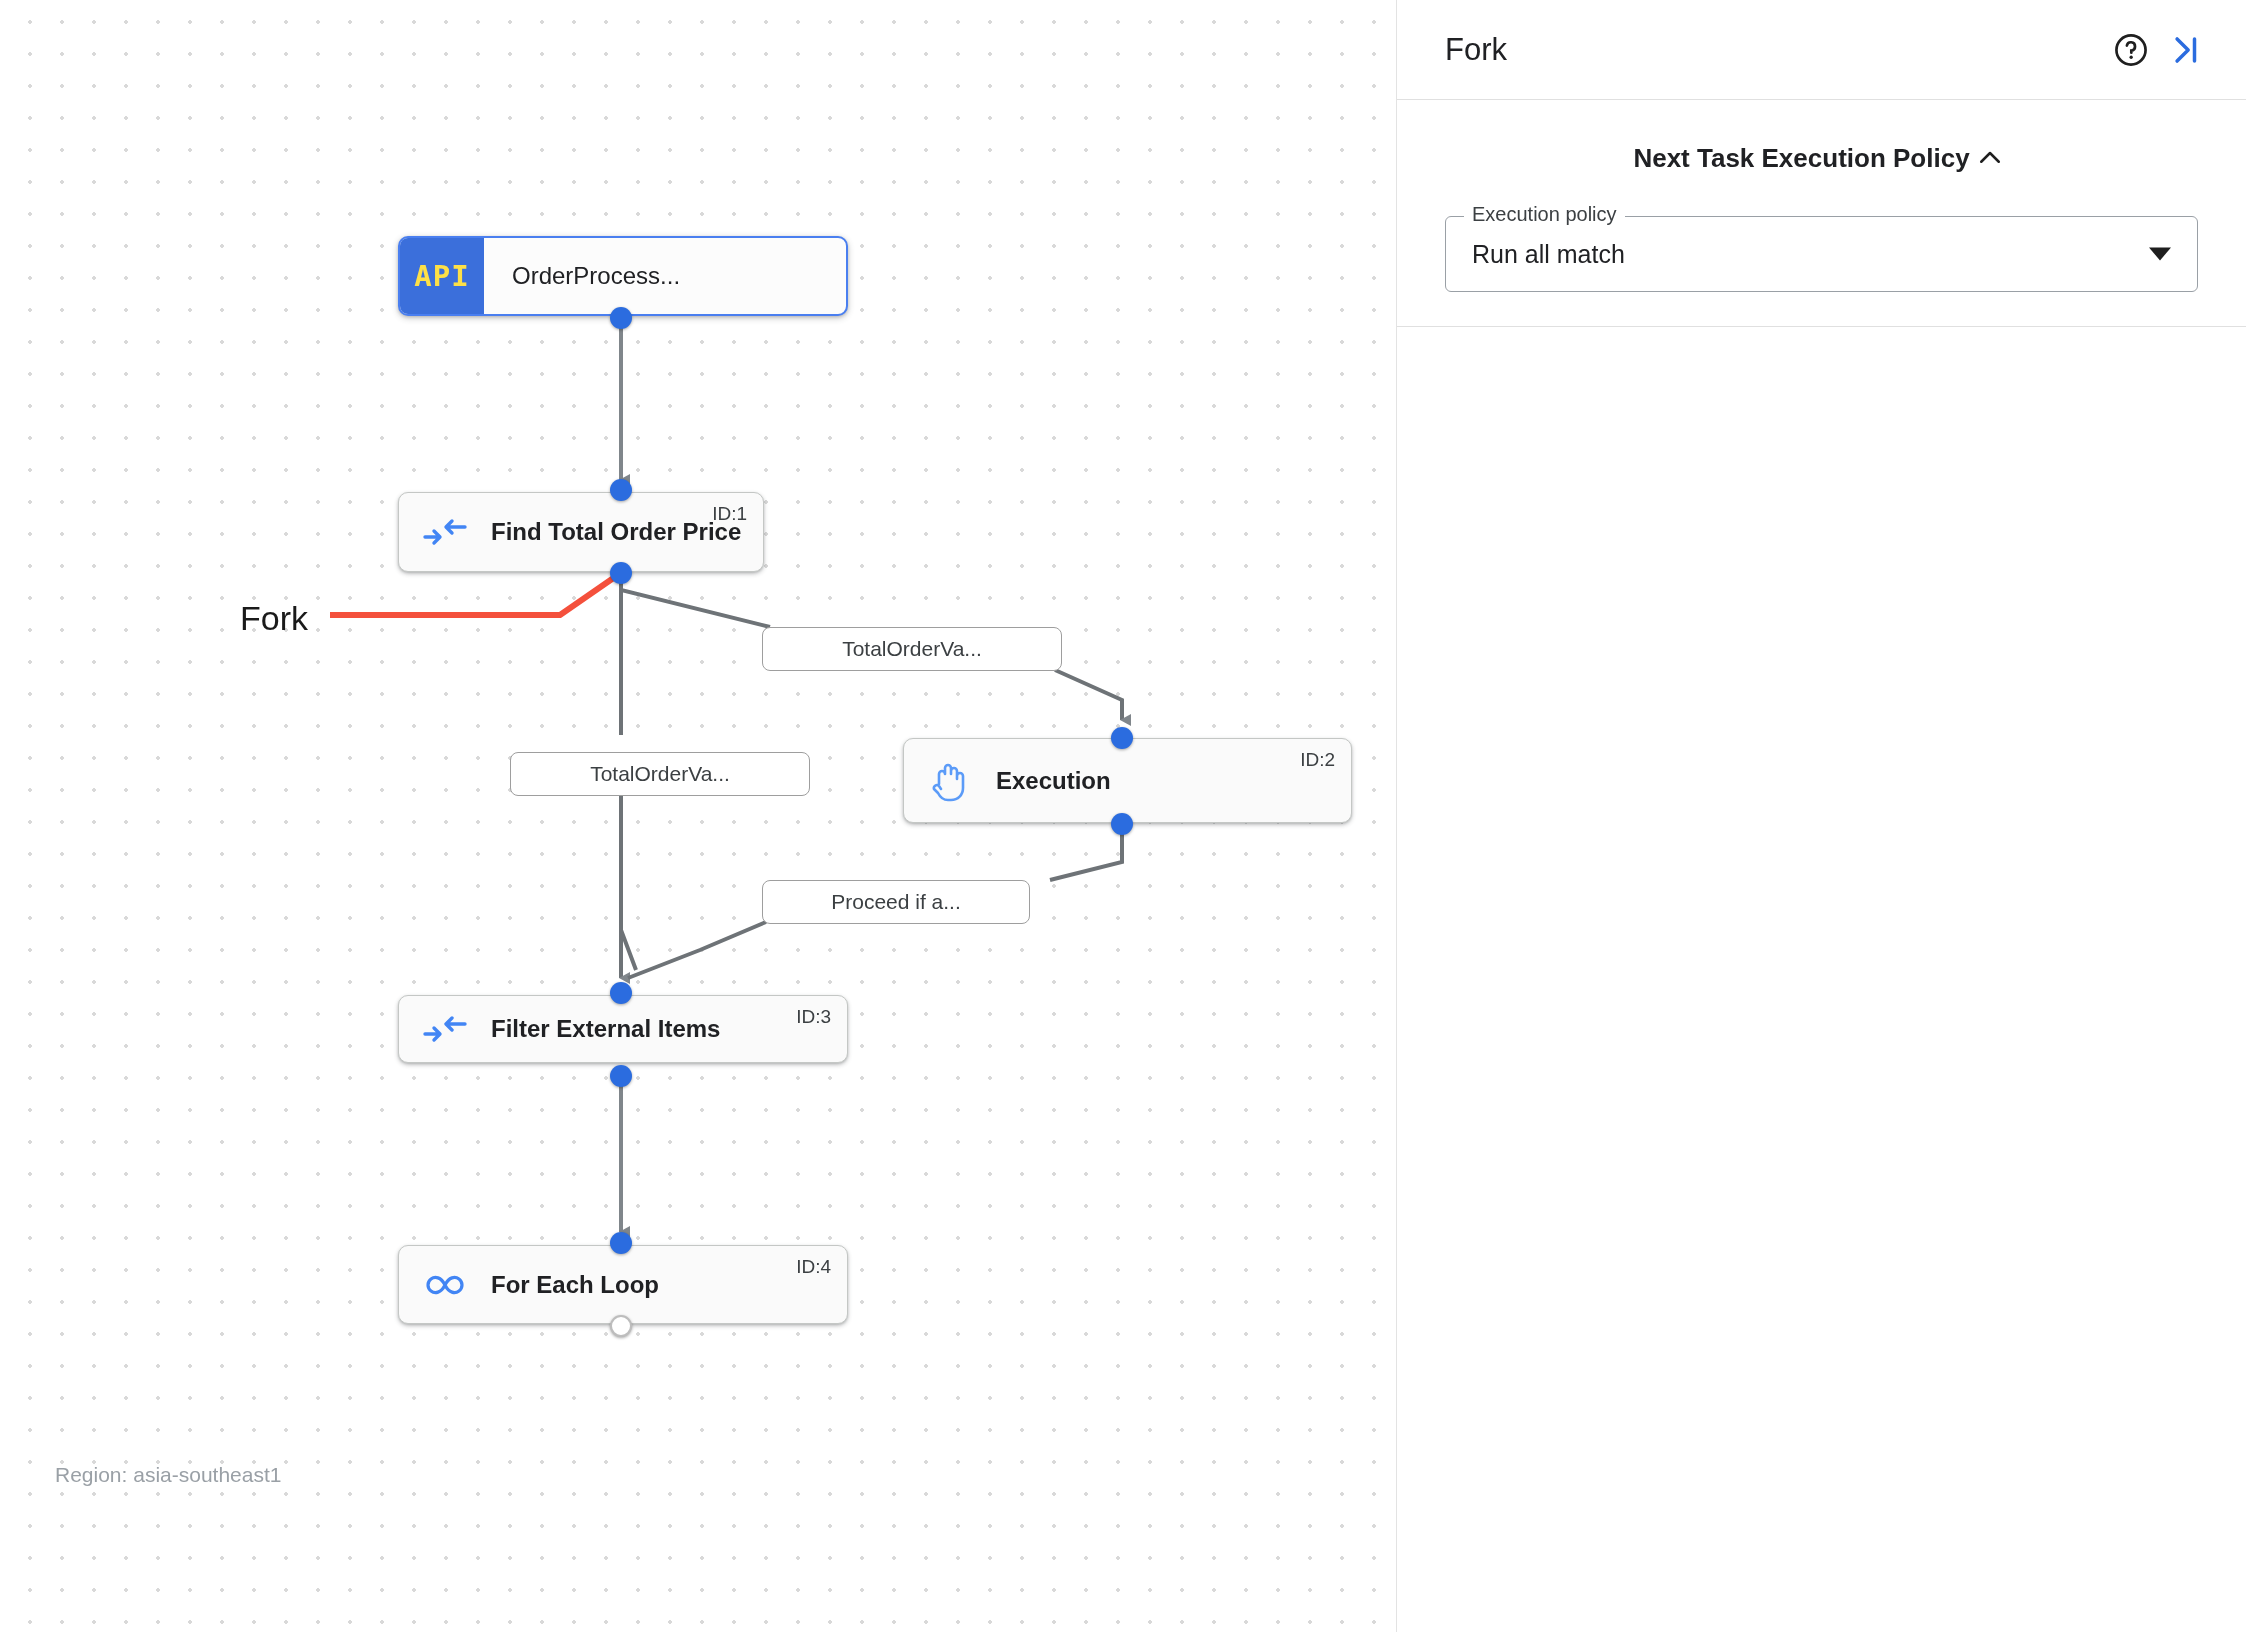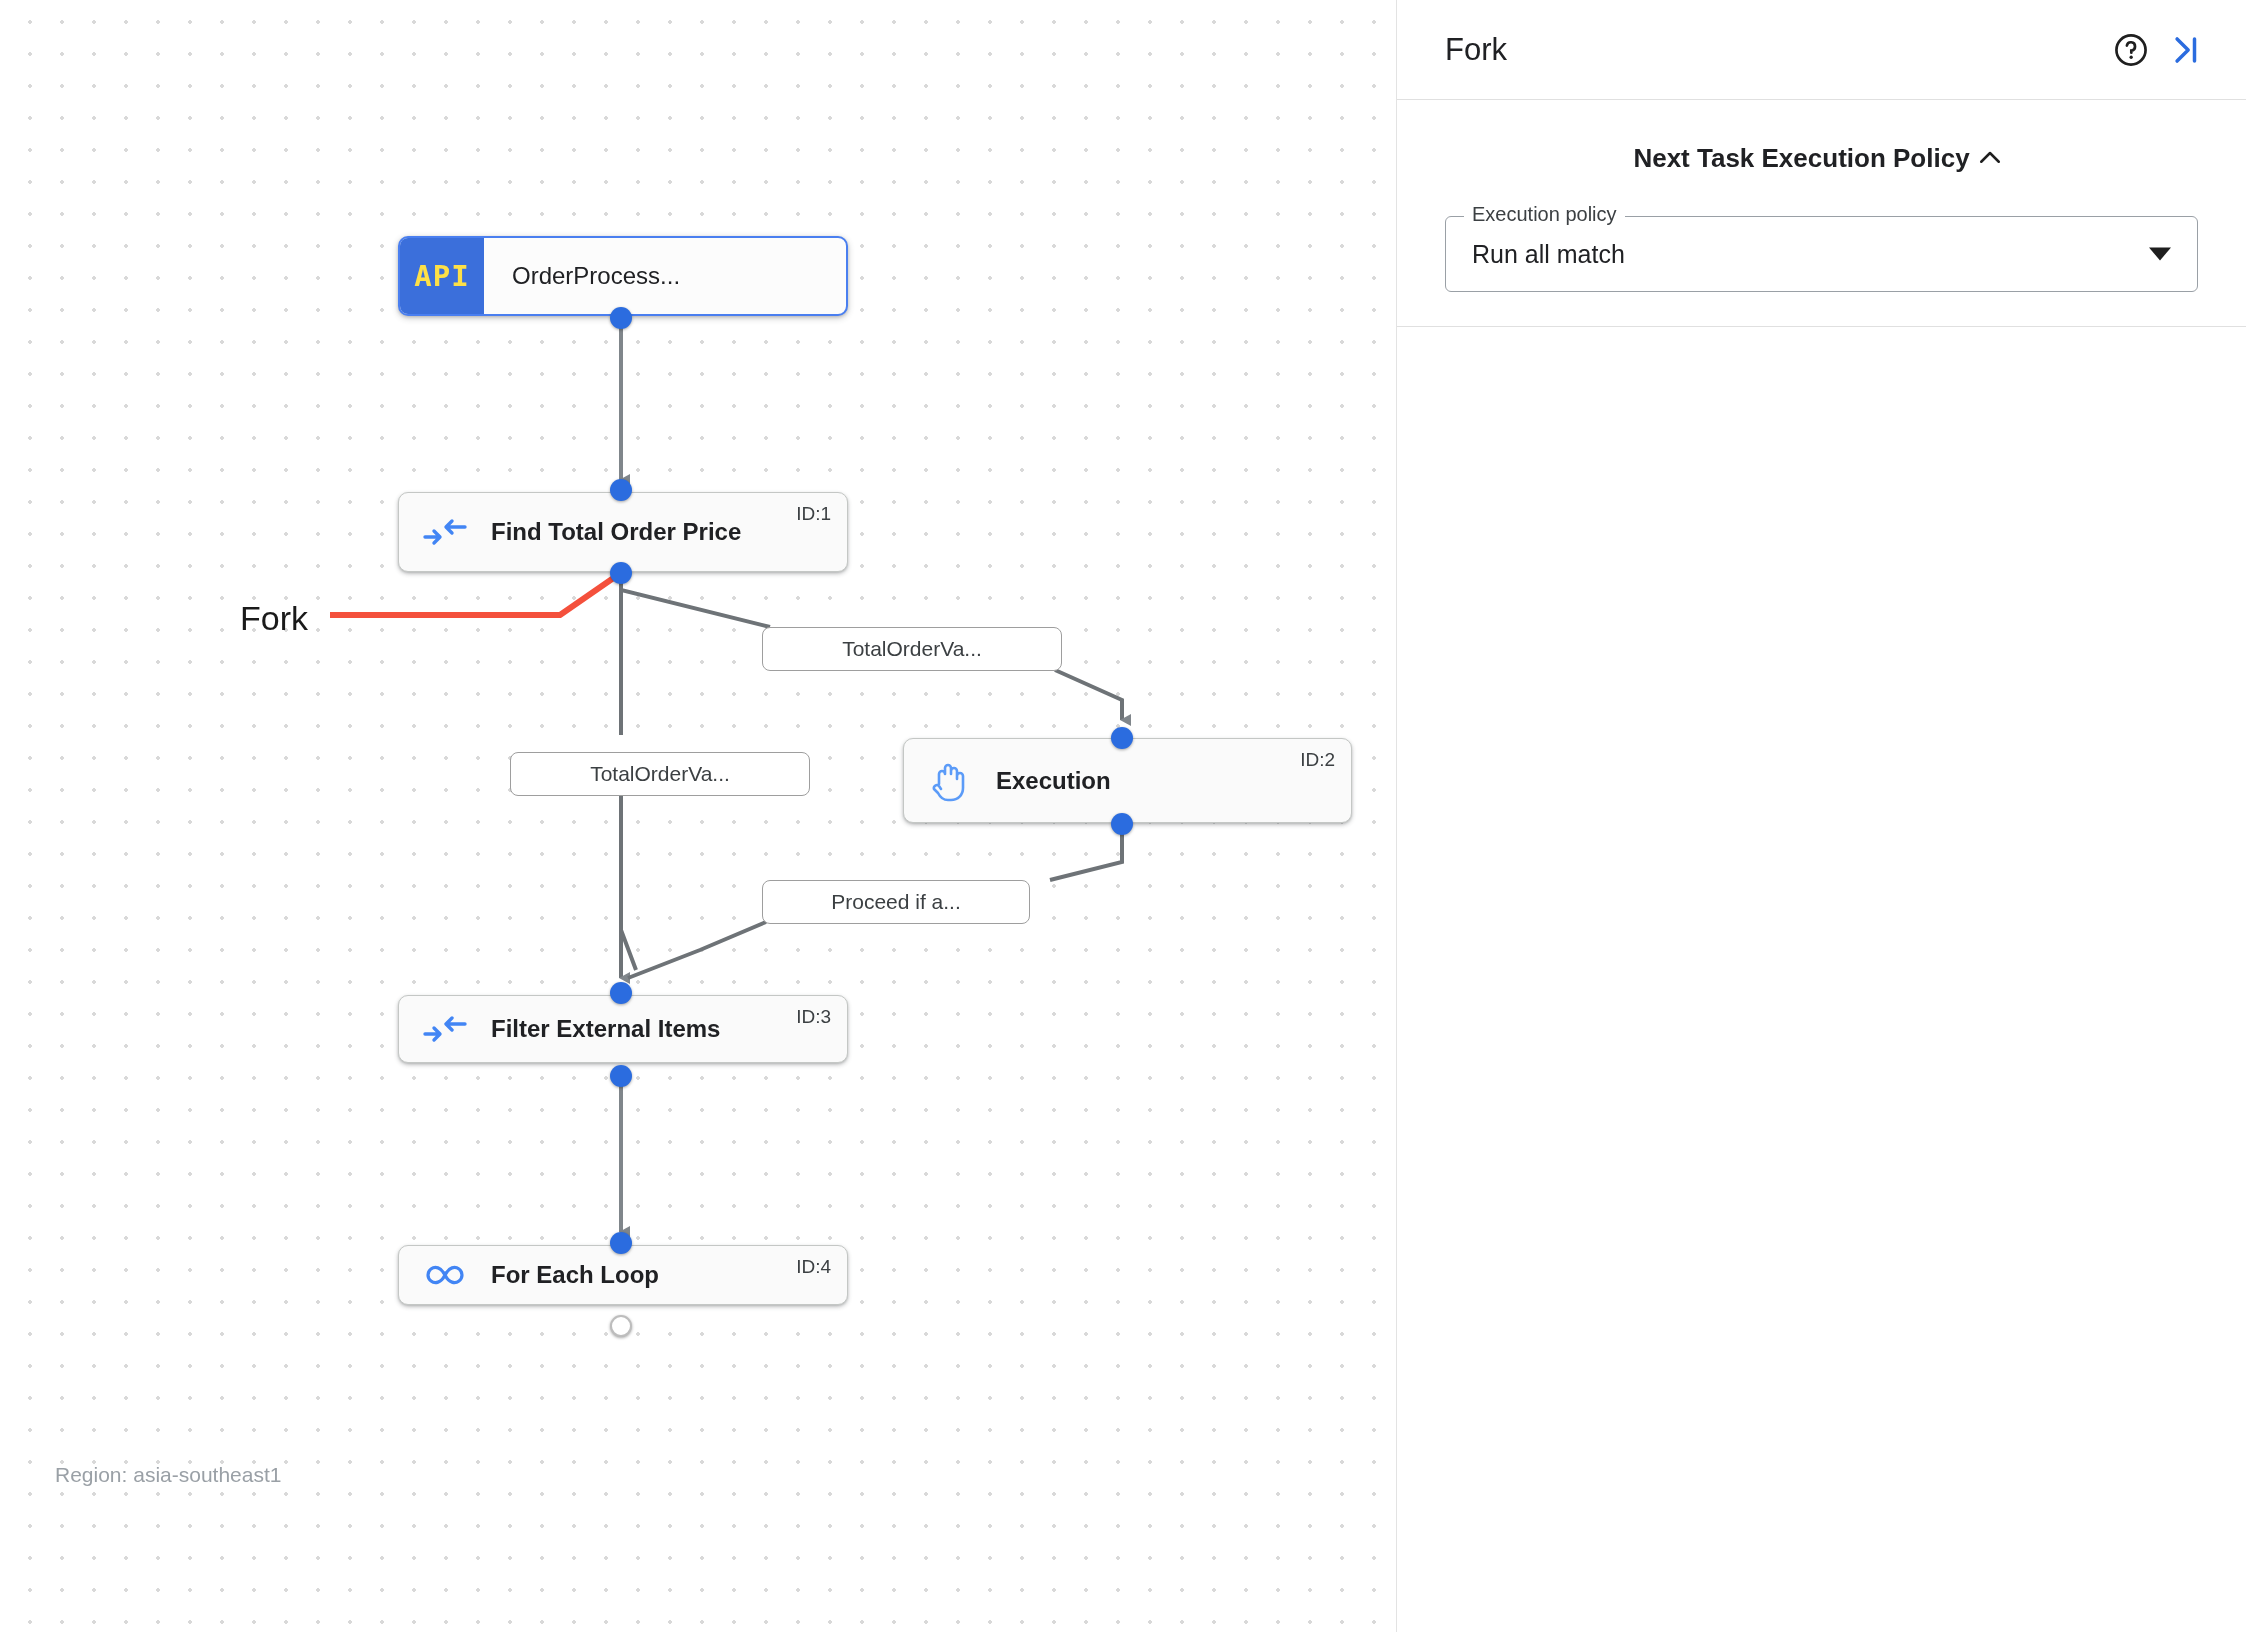--- a/index.html
+++ b/index.html
@@ -178,21 +178,21 @@
     </svg>
 
     <div class="annot-text" style="left:240px;top:599px;">Fork</div>
 
     <div class="node selected" style="left:398px;top:236px;width:450px;height:80px;">
       <div class="api-chip">API</div>
       <div class="title plain" style="margin-left:28px;">OrderProcess...</div>
     </div>
     <div class="port" style="left:621px;top:318px;"></div>
 
-    <div class="node" style="left:398px;top:492px;width:450px;height:80px;">
+    <div class="node" style="left:398px;top:492px;width:366px;height:80px;">
       <div class="ico">
         <svg width="44" height="30" viewBox="0 0 44 30">
           <path d="M2,20 H16 M11,14 l6,6 l-6,6" stroke="#4285f4" stroke-width="3.4" fill="none" stroke-linecap="round" stroke-linejoin="round"></path>
           <path d="M42,10 H24 M29,4 l-6,6 l6,6" stroke="#4285f4" stroke-width="3.4" fill="none" stroke-linecap="round" stroke-linejoin="round"></path>
         </svg>
       </div>
       <div class="title">Find Total Order Price</div>
       <div class="nid">ID:1</div>
     </div>
     <div class="port" style="left:621px;top:490px;"></div>
@@ -216,21 +216,21 @@
           <path d="M2,20 H16 M11,14 l6,6 l-6,6" stroke="#4285f4" stroke-width="3.4" fill="none" stroke-linecap="round" stroke-linejoin="round"></path>
           <path d="M42,10 H24 M29,4 l-6,6 l6,6" stroke="#4285f4" stroke-width="3.4" fill="none" stroke-linecap="round" stroke-linejoin="round"></path>
         </svg>
       </div>
       <div class="title">Filter External Items</div>
       <div class="nid">ID:3</div>
     </div>
     <div class="port" style="left:621px;top:993px;"></div>
     <div class="port" style="left:621px;top:1076px;"></div>
 
-    <div class="node" style="left:398px;top:1245px;width:450px;height:60px;">
+    <div class="node" style="left:398px;top:1245px;width:450px;height:79px;">
       <div class="ico">
         <svg width="48" height="26" viewBox="0 0 48 26">
           <path d="M24,13 c-4,-8 -10,-9 -14,-6 c-4,3 -4,9 0,12 c4,3 10,2 14,-6 c4,-8 10,-9 14,-6 c4,3 4,9 0,12 c-4,3 -10,2 -14,-6 z" stroke="#4285f4" stroke-width="3.2" fill="none"></path>
         </svg>
       </div>
       <div class="title">For Each Loop</div>
       <div class="nid">ID:4</div>
     </div>
     <div class="port" style="left:621px;top:1243px;"></div>
     <div class="port hollow" style="left:621px;top:1326px;"></div>

